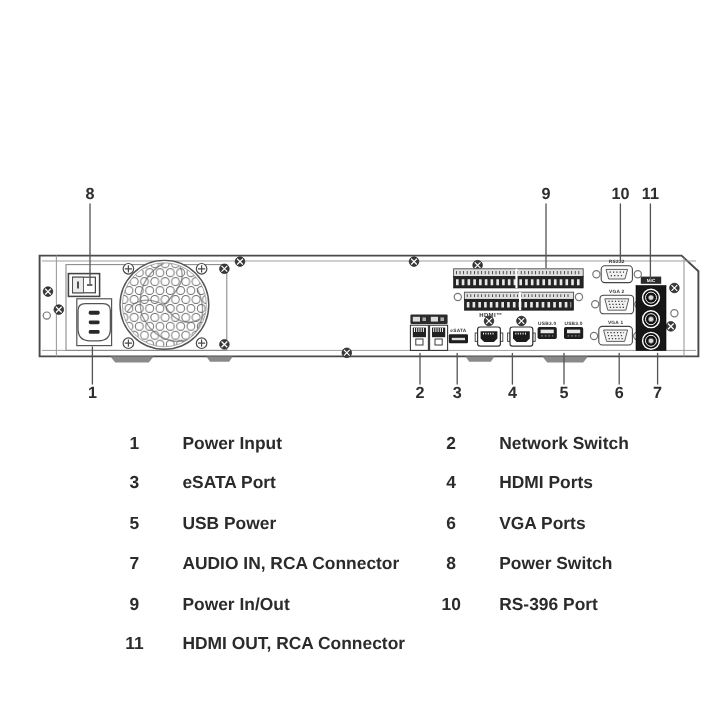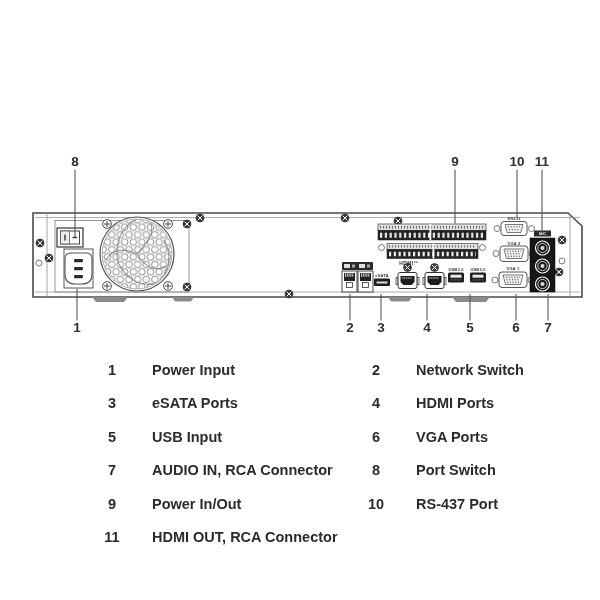--- a/index.html
+++ b/index.html
@@ -248,38 +248,38 @@
   </g>
 </svg>
 
 <div class="legend">
   <div class="lnum">1</div>
   <div class="llabel">Power Input</div>
   <div class="lnum">2</div>
   <div class="llabel">Network Switch</div>
 
   <div class="lnum">3</div>
-  <div class="llabel">eSATA Ports</div>
+  <div class="llabel">eSATA Port</div>
   <div class="lnum">4</div>
   <div class="llabel">HDMI Ports</div>
 
   <div class="lnum">5</div>
-  <div class="llabel">USB Input</div>
+  <div class="llabel">USB Power</div>
   <div class="lnum">6</div>
   <div class="llabel">VGA Ports</div>
 
   <div class="lnum">7</div>
   <div class="llabel">AUDIO IN, RCA Connector</div>
   <div class="lnum">8</div>
-  <div class="llabel">Port Switch</div>
+  <div class="llabel">Power Switch</div>
 
   <div class="lnum">9</div>
   <div class="llabel">Power In/Out</div>
   <div class="lnum">10</div>
-  <div class="llabel">RS-437 Port</div>
+  <div class="llabel">RS-396 Port</div>
 
   <div class="lnum">11</div>
   <div class="llabel">HDMI OUT, RCA Connector</div>
   <div class="lnum"></div>
   <div class="llabel"></div>
 </div>
 
 </div>
 
 </body></html>

